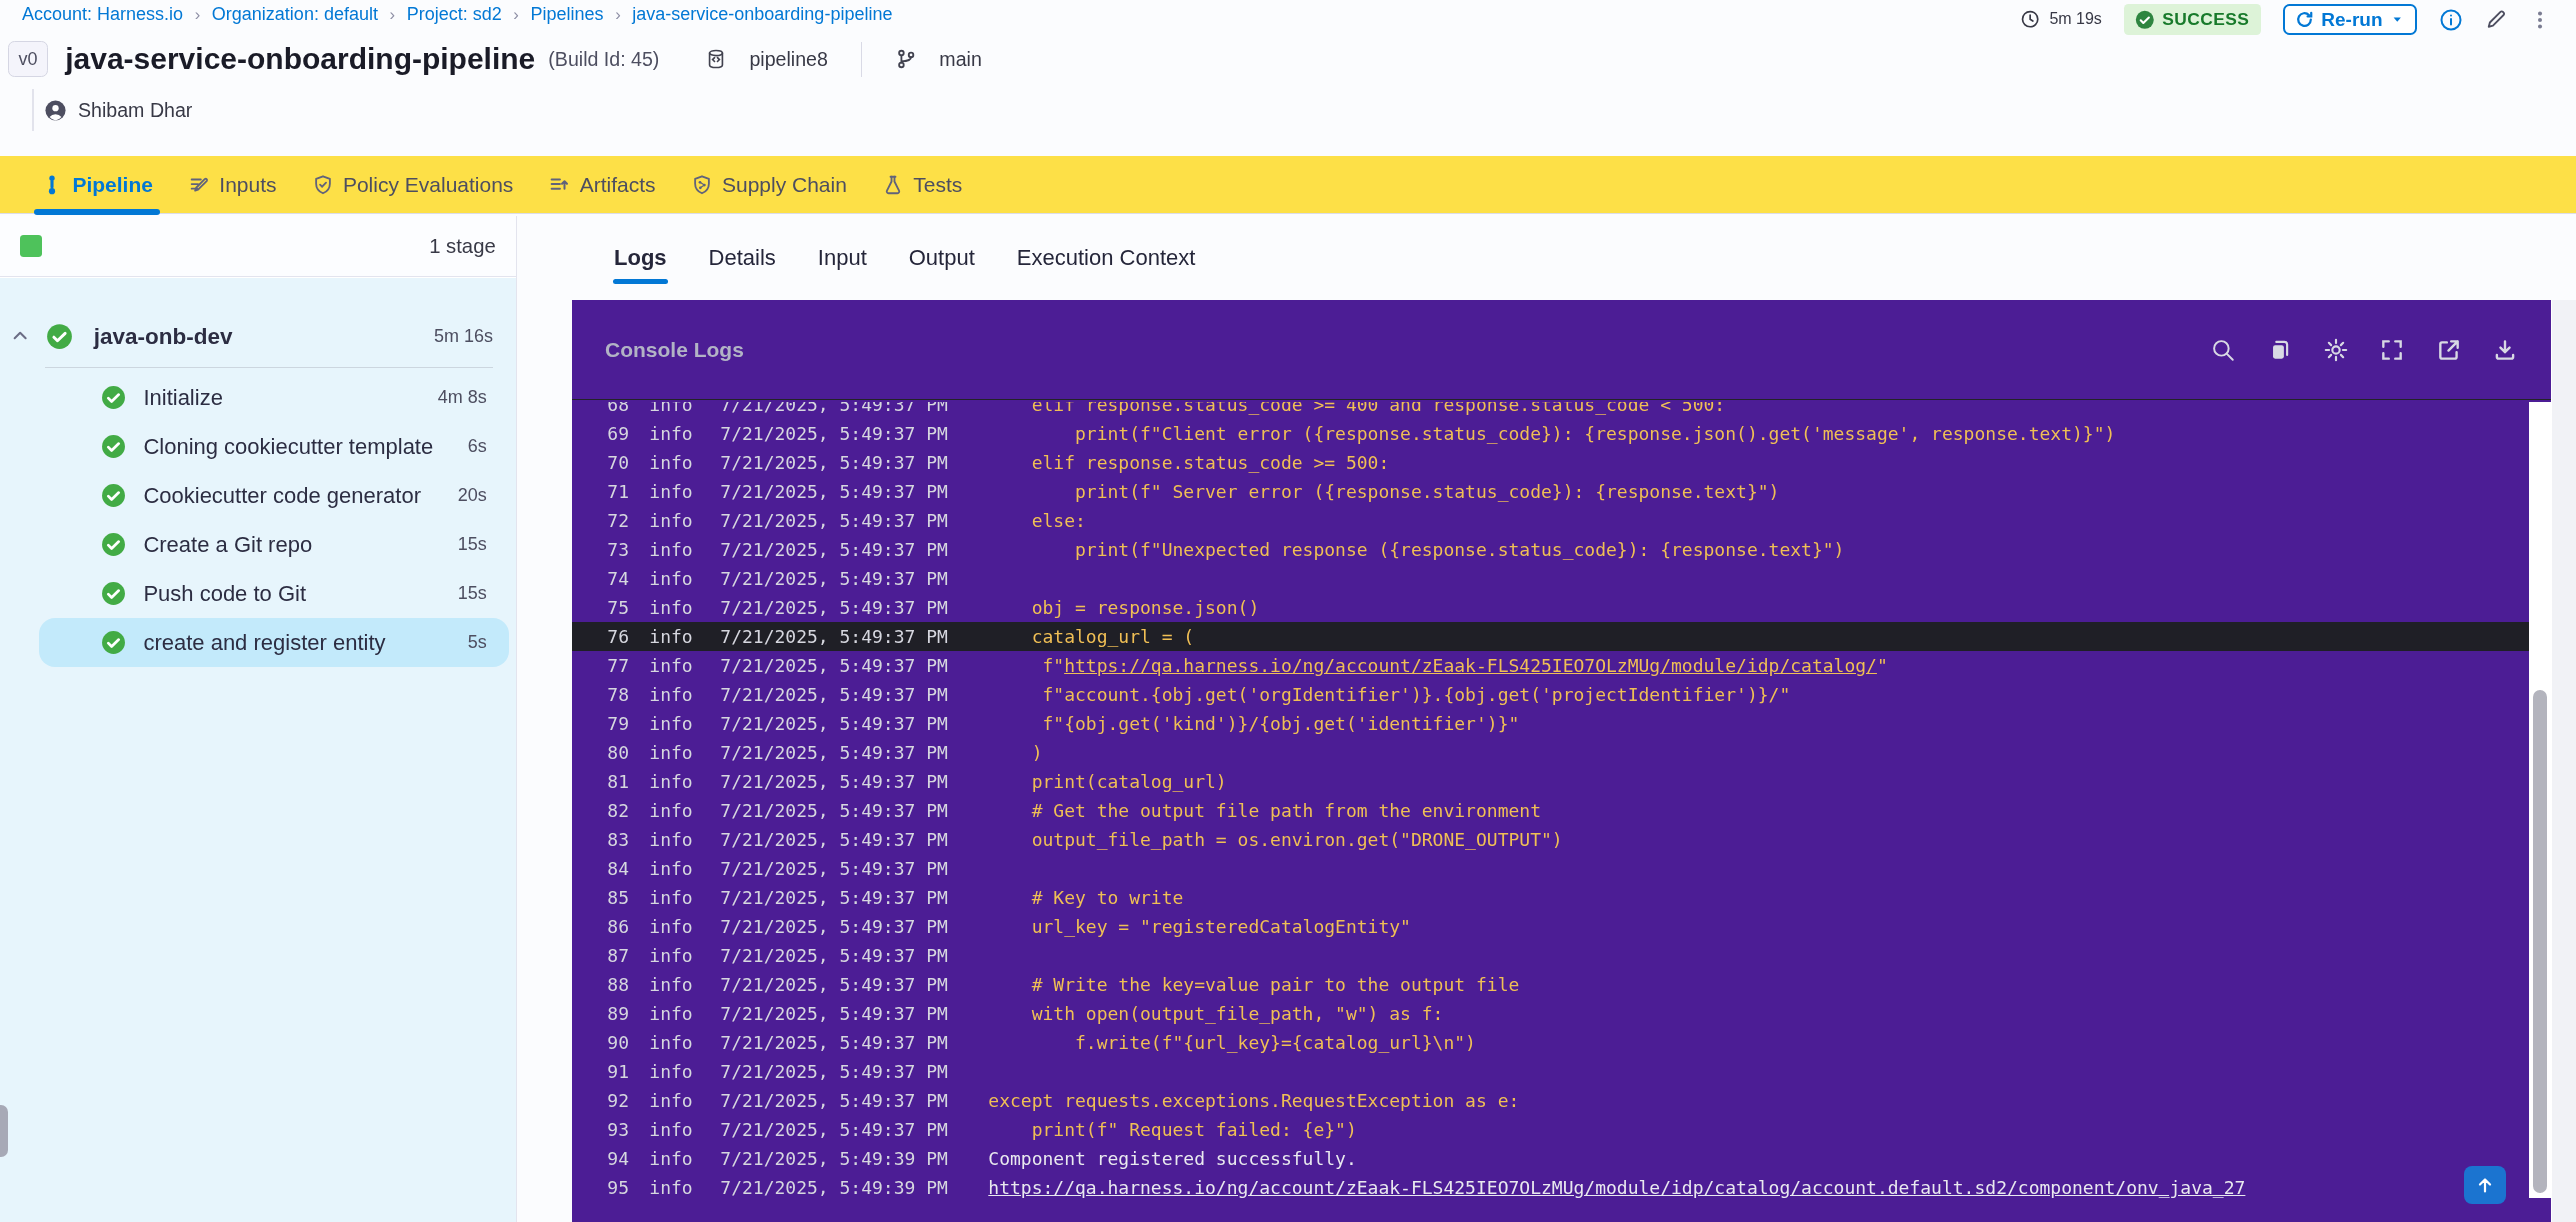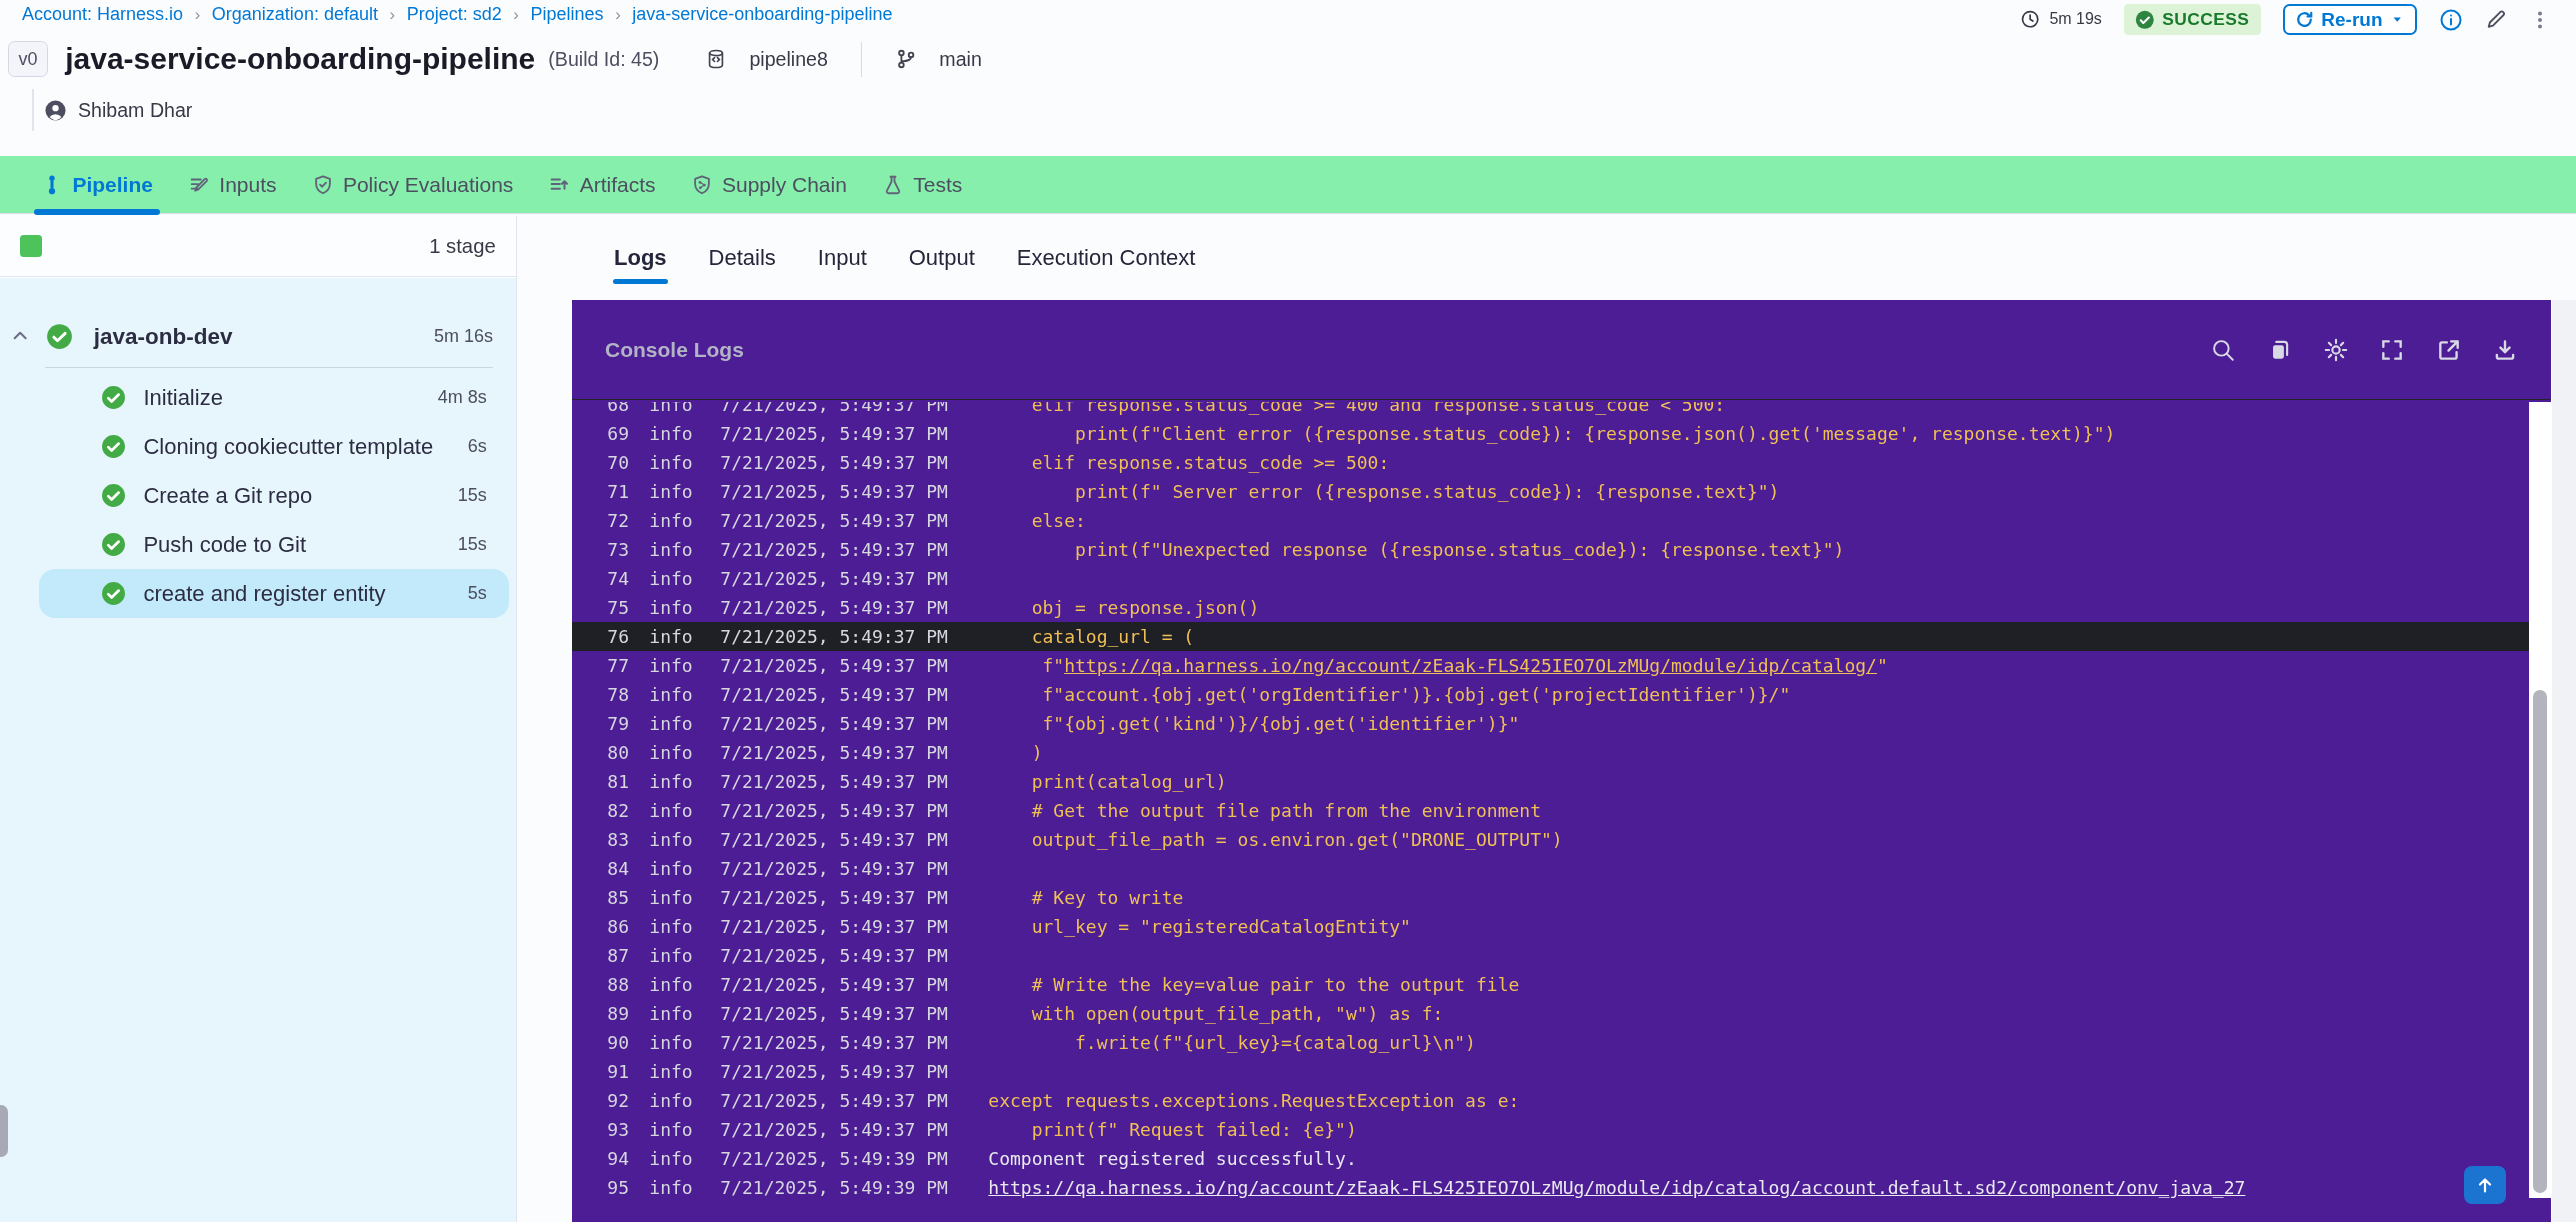--- a/index.html
+++ b/index.html
@@ -34,21 +34,21 @@
   .build-id { font-size:19.6px; color:#4d4e60; margin-left:13px; }
   .meta-item { display:flex; align-items:center; gap:22px; color:#383946; font-size:19.6px; }
   .meta-item .ico { color:#41424f; }
   .repo { margin-left:46px; }
   .vdiv { width:1.5px; height:35px; background:#d9dae6; margin:0 33px; }
   .connector { position:absolute; left:32px; top:89px; width:2.2px; height:42px; background:#e2e3ec; }
   .author-row { position:absolute; top:99px; left:44px; display:flex; align-items:center; gap:11px; color:#383946; font-size:19.6px; }
   .author-row .ico { width:23px; height:23px; color:#4d4e60; }
 
   
-  .main-tabs { position:absolute; top:156px; left:0; right:0; height:58px; border-bottom:1.5px solid #dcdde8; display:flex; align-items:center; padding-left:41px; gap:35px; background:#86efac; }
+  .main-tabs { position:absolute; top:156px; left:0; right:0; height:58px; border-bottom:1.5px solid #dcdde8; display:flex; align-items:center; padding-left:41px; gap:35px; background:#fde047; }
   .tab { display:flex; align-items:center; gap:9.4px; font-size:21px; color:#4d4e60; position:relative; height:100%; cursor:pointer; }
   .tab .ico { color:#61637a; }
   .tab.active { color:#0278d5; font-weight:bold; }
   .tab.active .ico { color:#0278d5; }
   .tab.active::after { content:""; position:absolute; left:-7.3px; right:-7.3px; bottom:-1.5px; height:5.8px; background:#0278d5; border-radius:3.6px; }
   .console-view { position:absolute; right:25px; top:156px; height:58px; display:flex; align-items:center; gap:14.5px; }
   .cv-label { font-size:20.3px; color:#383946; }
   .toggle { width:44px; height:24px; border-radius:12.3px; background:#0278d5; position:relative; cursor:pointer; }
   .toggle .knob { position:absolute; right:2.2px; top:2.2px; width:19.6px; height:19.6px; border-radius:50%; background:#fff; }
   .cv-info { color:#0278d5; } .cv-info .ico { width:22.5px; height:22.5px; }
@@ -324,20 +324,30 @@
               <span class="step-label">Cloning cookiecutter template</span>
               <span class="step-duration">6s</span>
             </div>
             <div class="step">
               <span class="ico check">
                 <svg viewBox="0 0 24 24">
                   <circle cx="12" cy="12" r="11" fill="currentColor"></circle>
                   <path d="M7 12.6l3.2 3.2L17 9.2" stroke="#fff" stroke-width="2.6" fill="none" stroke-linecap="round" stroke-linejoin="round"></path>
                 </svg>
               </span>
+              <span class="step-label">Cookiecutter code generator</span>
+              <span class="step-duration">20s</span>
+            </div>
+            <div class="step">
+              <span class="ico check">
+                <svg viewBox="0 0 24 24">
+                  <circle cx="12" cy="12" r="11" fill="currentColor"></circle>
+                  <path d="M7 12.6l3.2 3.2L17 9.2" stroke="#fff" stroke-width="2.6" fill="none" stroke-linecap="round" stroke-linejoin="round"></path>
+                </svg>
+              </span>
               <span class="step-label">Create a Git repo</span>
               <span class="step-duration">15s</span>
             </div>
             <div class="step">
               <span class="ico check">
                 <svg viewBox="0 0 24 24">
                   <circle cx="12" cy="12" r="11" fill="currentColor"></circle>
                   <path d="M7 12.6l3.2 3.2L17 9.2" stroke="#fff" stroke-width="2.6" fill="none" stroke-linecap="round" stroke-linejoin="round"></path>
                 </svg>
               </span>

